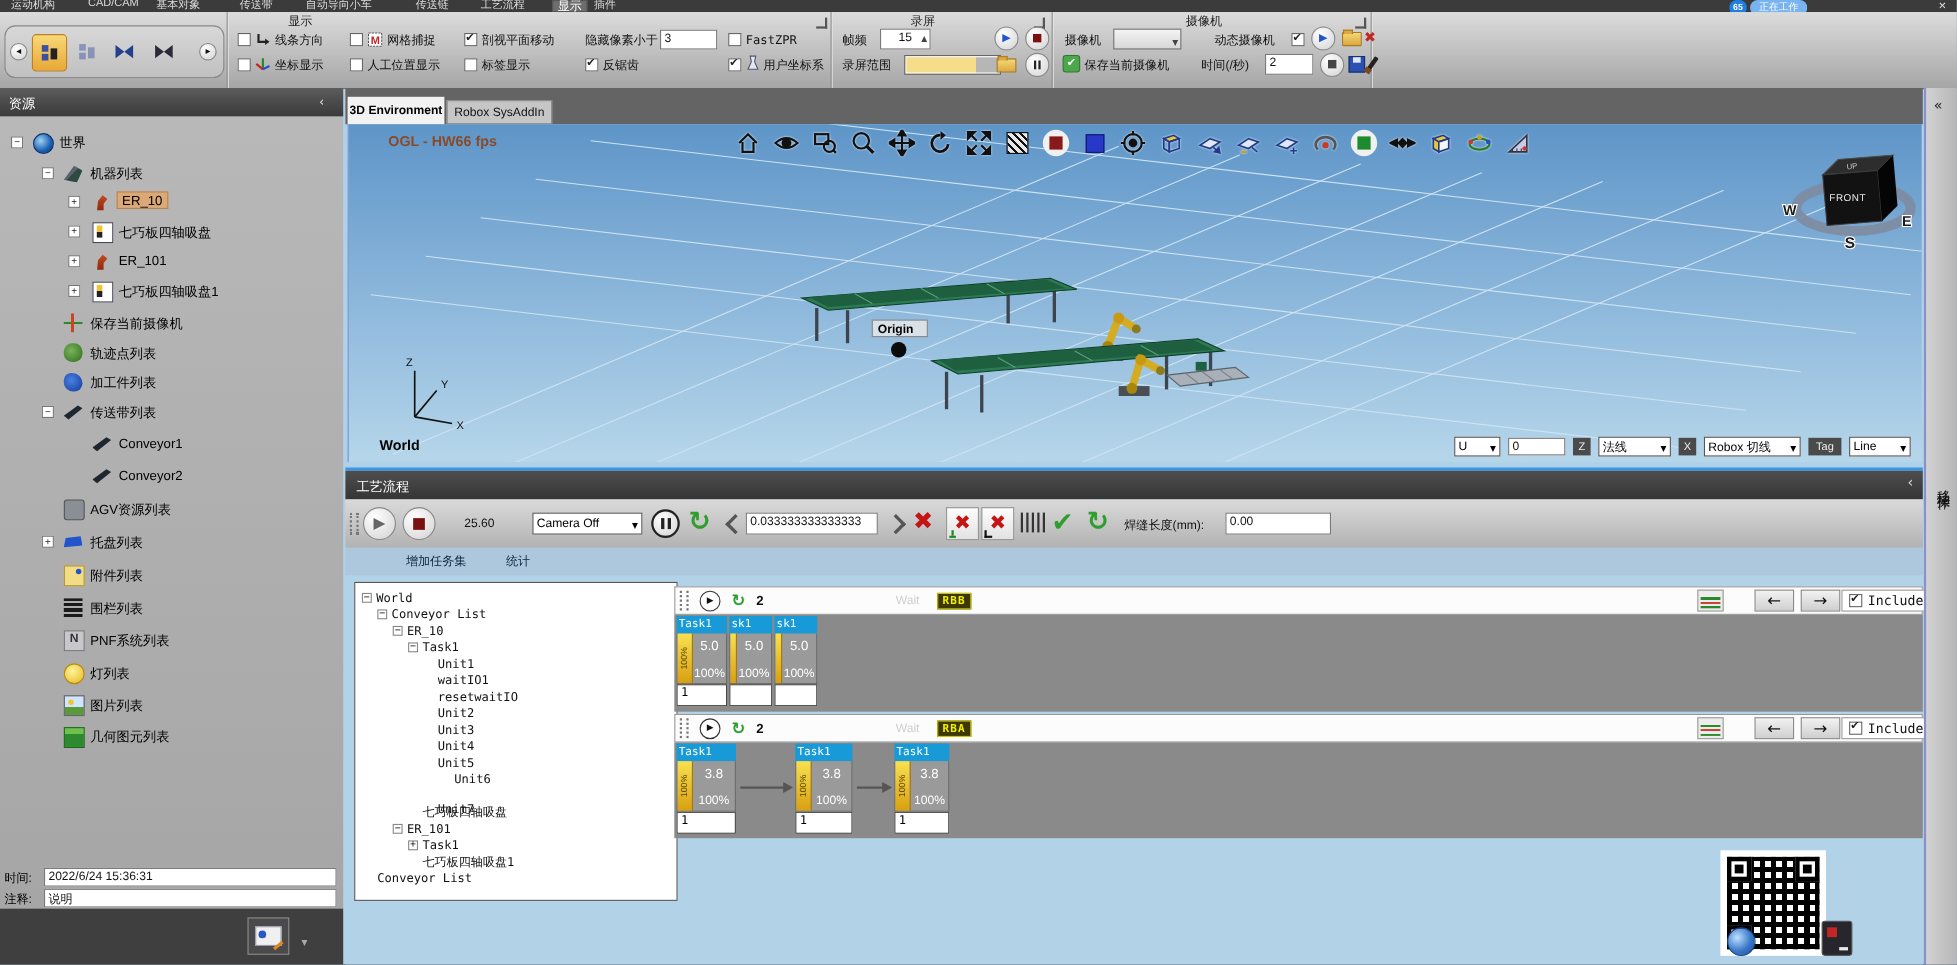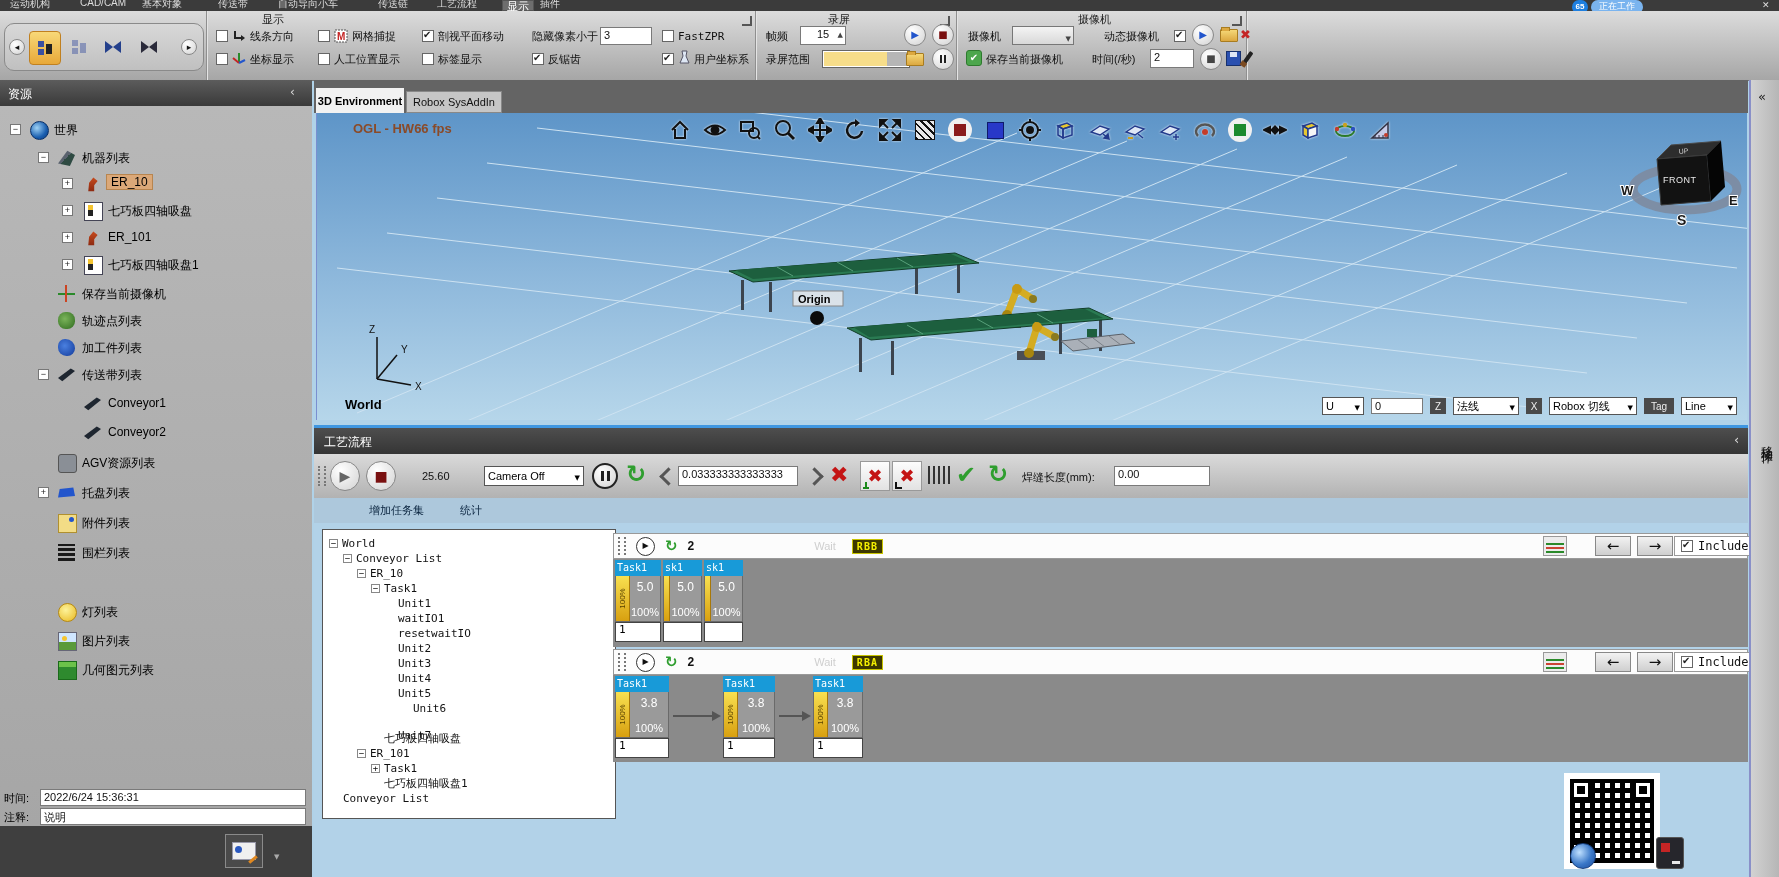--- a/index.html
+++ b/index.html
@@ -396,20 +396,24 @@
         <span class="slbl" style="left:82px">托盘列表</span>
       </div>
     <div class="srow" style="top:435px">
         <span class="ticon ic-fence" style="left:58px"></span>
         <span class="slbl" style="left:82px">围栏列表</span>
       </div>
     <div class="srow" style="top:405px">
         <span class="ticon ic-attach" style="left:58px"></span>
         <span class="slbl" style="left:82px">附件列表</span>
       </div>
+    <div class="srow" style="top:464px">
+        <span class="ticon ic-pnf" style="left:58px"></span>
+        <span class="slbl" style="left:82px">PNF系统列表</span>
+      </div>
     <div class="srow" style="top:523px">
         <span class="ticon ic-image" style="left:58px"></span>
         <span class="slbl" style="left:82px">图片列表</span>
       </div>
     <div class="srow" style="top:494px">
         <span class="ticon ic-lamp" style="left:58px"></span>
         <span class="slbl" style="left:82px">灯列表</span>
       </div>
     <div class="srow" style="top:552px">
         <span class="ticon ic-geom" style="left:58px"></span>

